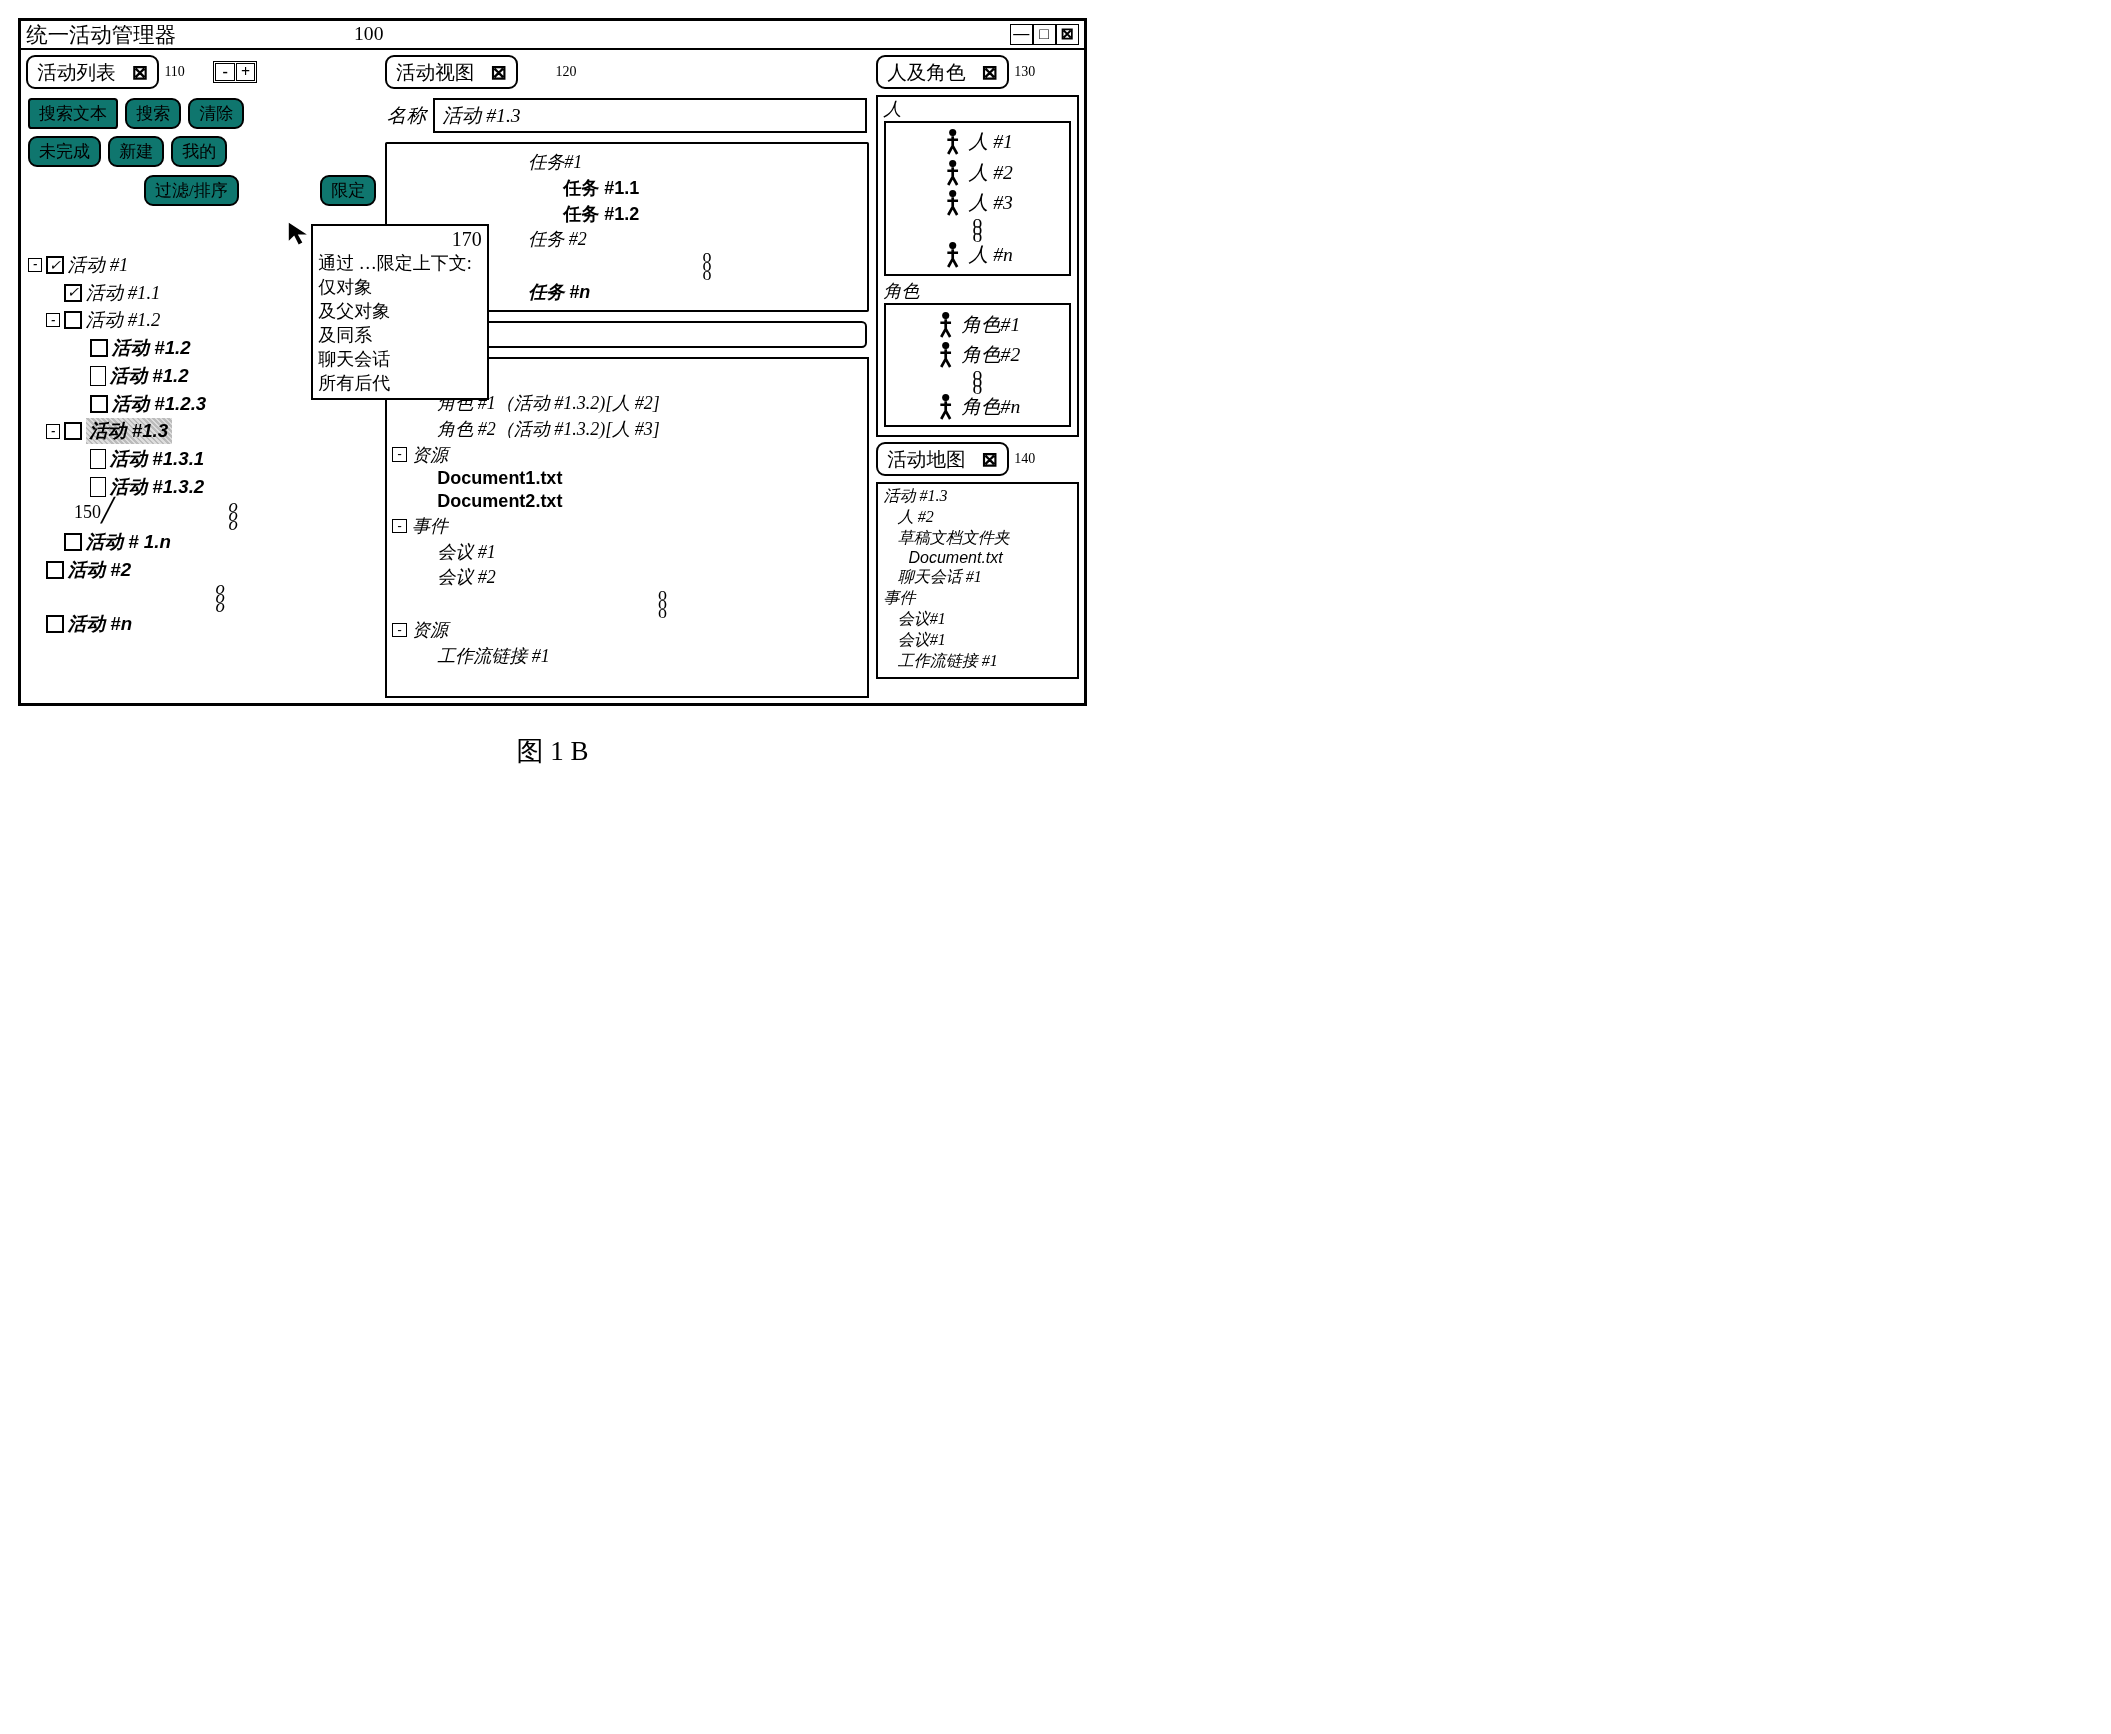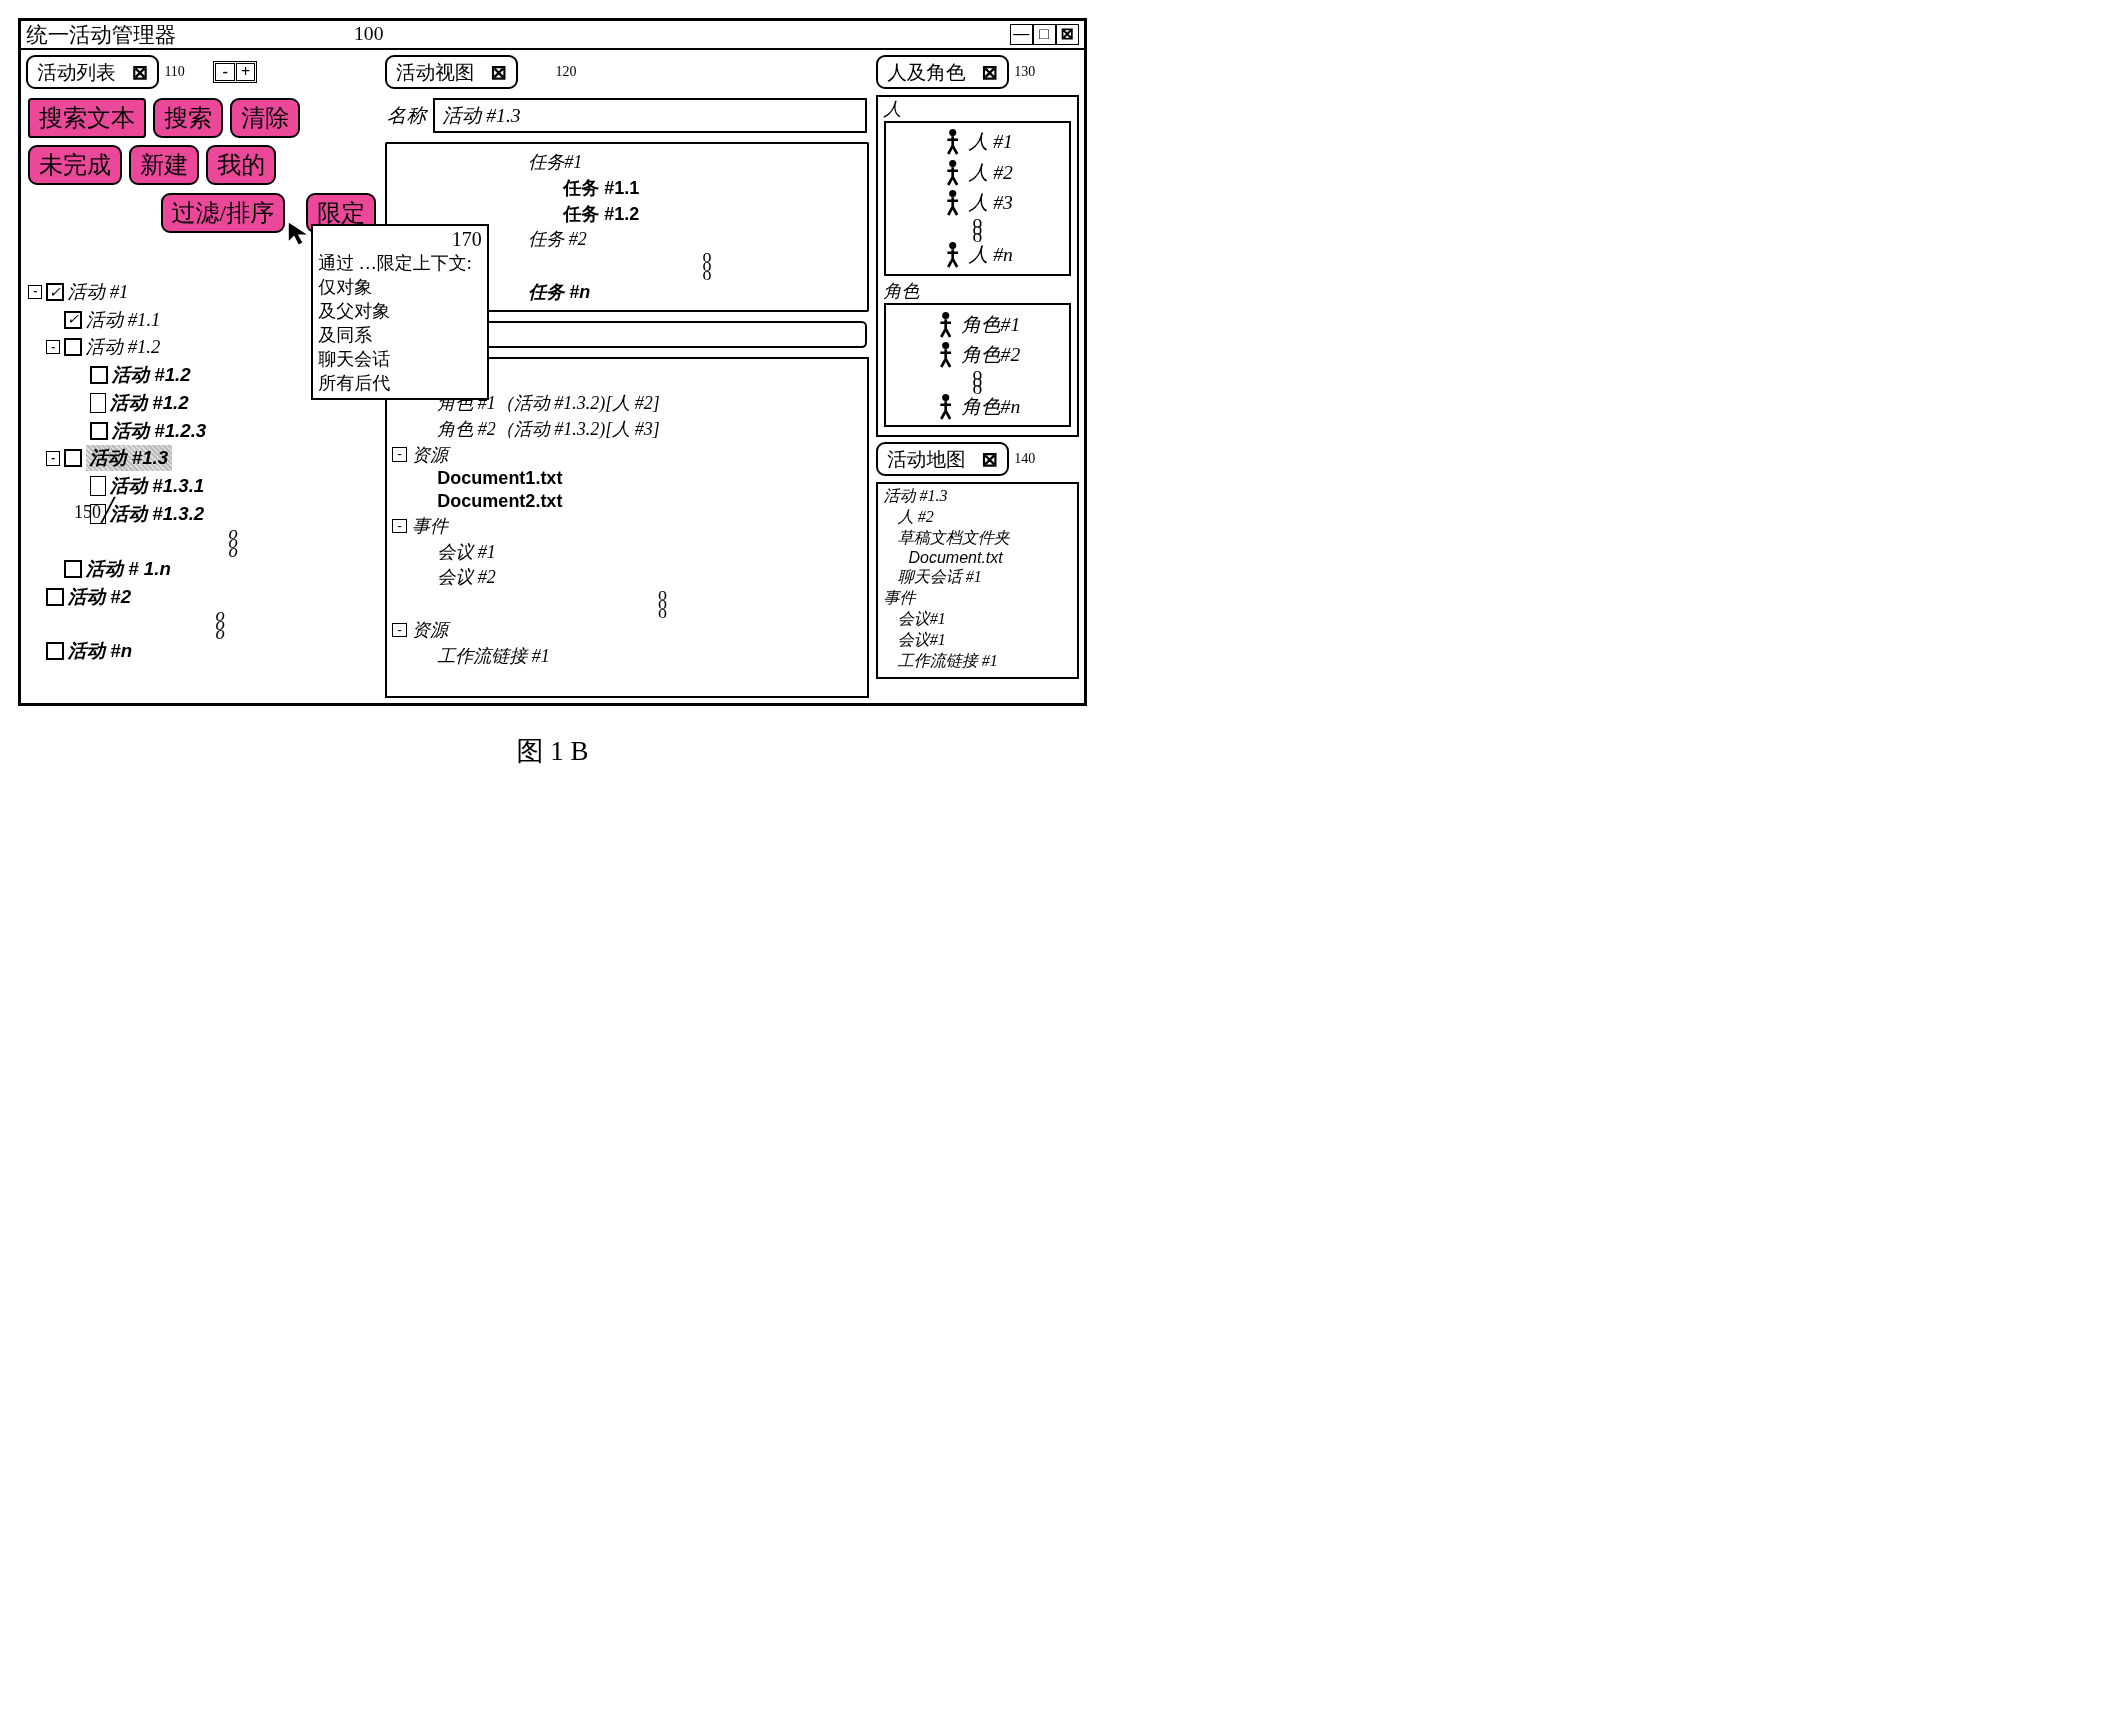--- a/index.html
+++ b/index.html
@@ -15,23 +15,23 @@
   .col-left { width: 356px; }
   .col-mid { width: 490px; }
   .col-right { width: 205px; }
   .panel-header-row { display: flex; align-items: center; gap: 5.3px; }
   .panel-tab { border: 2.7px solid #000; border-radius: 9px; padding: 1.8px 9px; display: inline-flex; align-items: center; gap: 16px; font-size: 19.6px; background: #fff; }
   .close-x { font-weight: bold; }
   .ref { font-size: 14px; }
   .pm-toggle { border: 1.8px solid #000; display: inline-flex; padding: 0.9px; gap: 0.9px; }
   .pm-toggle span { border: 1.8px solid #000; width: 19.6px; height: 18px; display: flex; align-items: center; justify-content: center; font-weight: bold; font-size: 16px; }
   .btn-row { display: flex; gap: 7.1px; margin: 3.6px 1.8px; flex-wrap: wrap; }
-  .btn-row2 { display: flex; gap: 21px; margin: 0 1.8px 3.6px 1.8px; justify-content: flex-end; }
+  .btn-row2 { display: flex; gap: 21px; margin: 0 1.8px 3.6px 1.8px; justify-content: space-between; }
   .btn-row2.right { padding-left: 116px; }
-  .btn { border: 2.7px solid #000; border-radius: 9px; padding: 1.8px 9px; font-size: 24px; background: #ec4899; }
+  .btn { border: 2.7px solid #000; border-radius: 9px; padding: 1.8px 9px; font-size: 17px; background: #0f766e; }
   .btn.sq { border-radius: 3.6px; }
   .tree-row { display: flex; align-items: center; gap: 3.6px; padding: 0.9px 0; }
   .pm { width: 14.3px; height: 14.3px; border: 1.8px solid #000; display: inline-flex; align-items: center; justify-content: center; font-size: 12.5px; line-height: 1; font-weight: bold; flex: 0 0 auto; }
   .cb { width: 18px; height: 18px; border: 2.7px solid #000; display: inline-flex; align-items: center; justify-content: center; font-size: 14.3px; line-height: 1; flex: 0 0 auto; }
   .cb-doc { width: 16px; height: 19.6px; border: 1.8px solid #000; display: inline-block; position: relative; flex: 0 0 auto; }
   .label { white-space: nowrap; }
   .label b, .bold { font-weight: bold; font-family: Arial, sans-serif; }
   .i1 { padding-left: 18px; } .i2 { padding-left: 36px; } .i3 { padding-left: 62px; }
   .sel { background: repeating-linear-gradient(45deg,#bbb,#bbb 1.8px,#ddd 1.8px,#ddd 3.6px); padding: 0 3.6px; }
   .vdots { text-align: center; line-height: 9px; letter-spacing: 0; }

